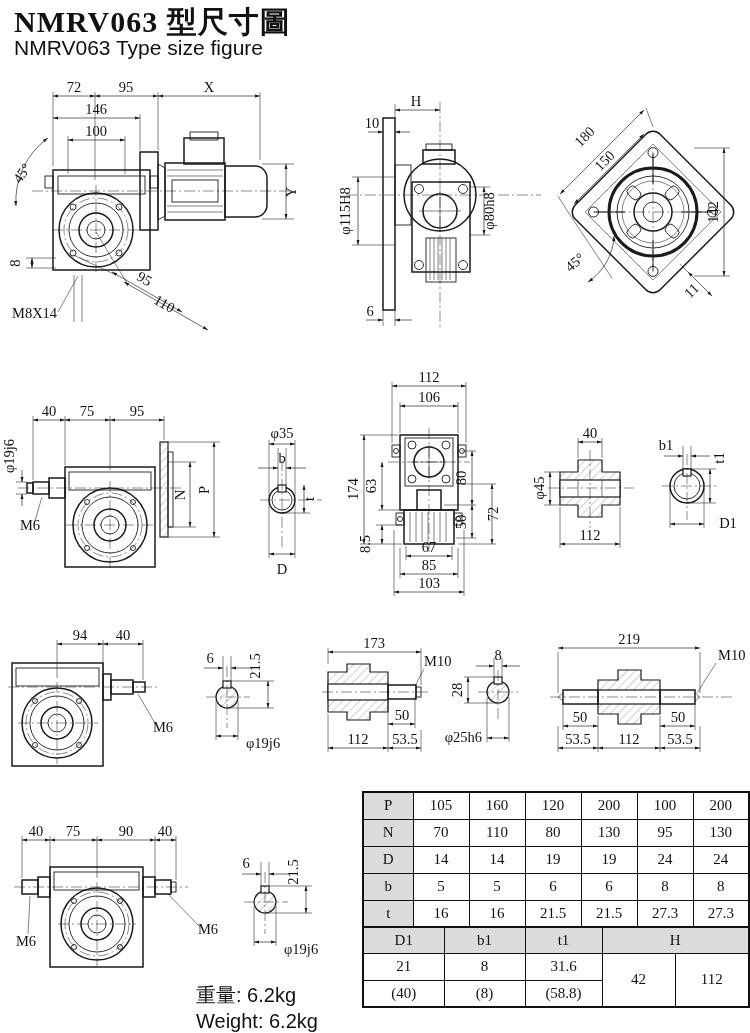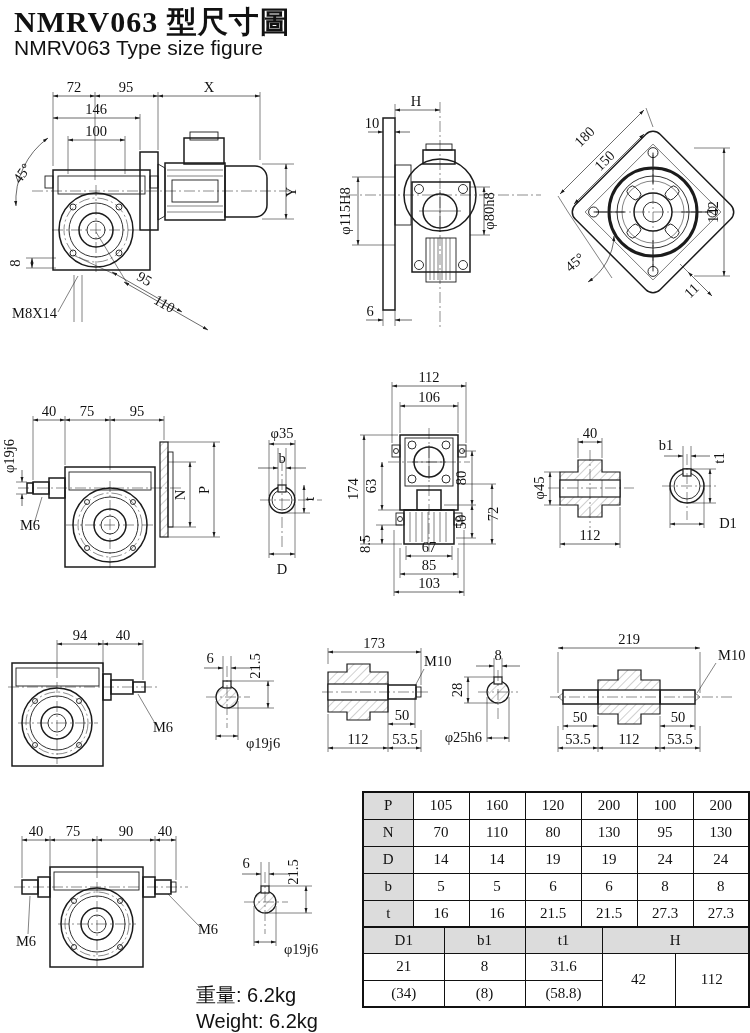--- a/index.html
+++ b/index.html
@@ -700,21 +700,21 @@
 <th class="hd" colspan="2">H</th>
 </tr>
 <tr class="drow">
 <td>21</td>
 <td>8</td>
 <td>31.6</td>
 <td rowspan="2">42</td>
 <td rowspan="2">112</td>
 </tr>
 <tr class="drow">
-<td>(34)</td>
+<td>(40)</td>
 <td>(8)</td>
 <td>(58.8)</td>
 </tr>
 </tbody>
 </table>
 
 <div class="abs" id="weight">
 <div>重量: 6.2kg</div>
 <div>Weight: 6.2kg</div>
 </div>

